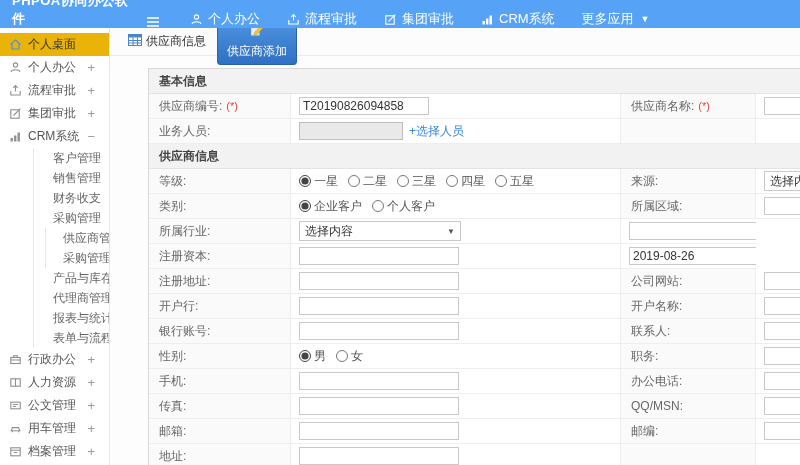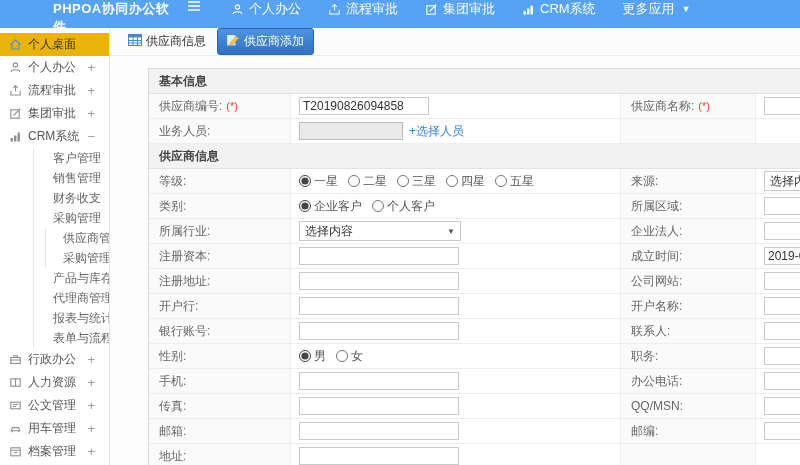--- a/index.html
+++ b/index.html
@@ -3,21 +3,21 @@
 <meta charset="utf-8">
 <style>
   * { box-sizing: border-box; }
   html,body { margin:0; padding:0; }
   body {
     width:800px; height:465px; overflow:hidden; position:relative;
     font-family:"Liberation Sans", sans-serif; background:#fff;
     -webkit-font-smoothing:antialiased;
   }
   
-  .topbar { height:28px; background:#55a2f6; display:flex; align-items:flex-start; color:#fff;padding-left:41px; }
+  .topbar { height:28px; background:#55a2f6; display:flex; align-items:flex-end; color:#fff; }
   .logo { font-size:13px; font-weight:bold; padding-left:12px; width:138px; flex-shrink:0; letter-spacing:0.5px; }
   .burger { margin:0 30px 0 8px; display:flex; cursor:pointer; }
   .nav { display:flex; align-items:center; gap:27px; }
   .nav-item { display:flex; align-items:center; gap:5px; font-size:13px; cursor:pointer; white-space:nowrap; }
   .nav-item .nicon { display:flex; }
   .caret { font-size:9px; margin-left:2px; }
   
   .layout { display:flex; height:437px; }
   .sidebar { width:110px; flex-shrink:0; background:#fff; border-right:1px solid #e4e4e4; padding-top:5px; overflow:hidden; }
   .s1 { height:23px; display:flex; align-items:center; gap:6px; padding:0 14px 0 9px; font-size:12px; color:#555; cursor:pointer; white-space:nowrap; }
@@ -26,21 +26,21 @@
   .s1.active .sicon { color:#4a90e2; }
   .exp { margin-left:auto; color:#9a9a9a; font-size:13px; line-height:1; }
   .grp2 { margin-left:33px; border-left:1px solid #e6e6e6; }
   .s2 { height:20px; display:flex; align-items:center; font-size:12px; color:#666; padding:0 6px 0 19px; cursor:pointer; white-space:nowrap;gap:32px; }
   .grp3 { margin-left:11px; border-left:1px solid #e6e6e6; }
   .s3 { height:20px; display:flex; align-items:center; font-size:12px; color:#666; padding:0 6px 0 17px; cursor:pointer; white-space:nowrap; }
   
   .content { flex:1; background:#fdfdfd; overflow:hidden; }
   .tabstrip { height:28px; display:flex; align-items:center; padding-left:18px; gap:11px; border-bottom:1px solid #ebebeb; background:#fcfcfc; }
   .tab { display:flex; align-items:center; gap:4px; font-size:12px; color:#333; cursor:pointer; }
-  .tab.active { background:linear-gradient(#4f94e3,#2f70c2); color:#fff; padding:4px 9px; border-radius:3px; border:1px solid #2b62aa; }
+  .tab.active { background:linear-gradient(#4f94e3,#2f70c2); color:#fff; padding:4px 9px; border-radius:3px; border:1px solid #2b62aa;flex-direction:column; }
   .panel { margin:12px 0 0 38px; width:760px; border:1px solid #d8d8d8; background:#fff; font-size:12px; }
   .sec-h { height:25px; line-height:25px; background:#f2f2f2; border-bottom:1px solid #e3e3e3; font-weight:bold; color:#444; padding-left:10px; }
   .frow { display:grid; grid-template-columns:142px 330px 135px 152px; }
   .cell { height:25px; display:flex; align-items:center; border-bottom:1px solid #eeeeee; overflow:hidden; }
   .lab { background:#fafafa; color:#666; padding-left:10px; border-right:1px solid #eeeeee; white-space:nowrap; }
   .fld { padding-left:8px; border-right:1px solid #eeeeee; background:#fff; white-space:nowrap; }
   .frow .cell:last-child { border-right:none; }
   .req { color:#e4453a; margin-left:4px; font-size:11px; }
   input.txt { height:18px; border:1px solid #c9c9c9; font-size:12px; padding:0 3px; font-family:inherit; color:#333; }
   input.txt.ro { background:#e9e9e9; border:1px solid #bdbdbd; }
@@ -359,36 +359,30 @@
         <div class="frow">
           <div class="cell lab">
             <span>所属行业:</span>
           </div>
           <div class="cell fld">
             <div class="fsel" style="width: 162px;">
               <span>选择内容</span>
               <span class="scar">▼</span>
             </div>
           </div>
-          <div class="cell lab">
-            <span>企业法人:</span>
-          </div>
           <div class="cell fld">
             <span><input type="text" class="txt" style="width: 160px;"></span>
           </div>
         </div>
         <div class="frow">
           <div class="cell lab">
             <span>注册资本:</span>
           </div>
           <div class="cell fld">
             <span><input type="text" class="txt" style="width: 160px;"></span>
-          </div>
-          <div class="cell lab">
-            <span>成立时间:</span>
           </div>
           <div class="cell fld">
             <span><input type="text" class="txt" value="2019-08-26" style="width: 160px;"></span>
           </div>
         </div>
         <div class="frow">
           <div class="cell lab">
             <span>注册地址:</span>
           </div>
           <div class="cell fld">

